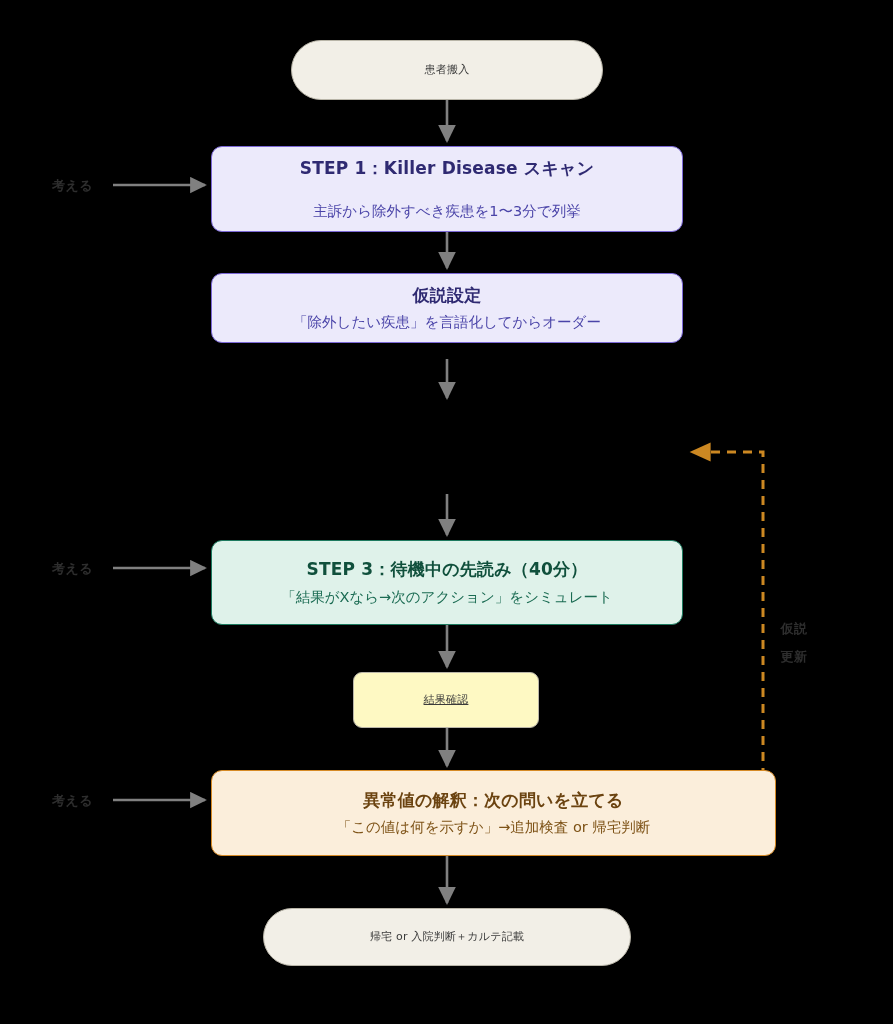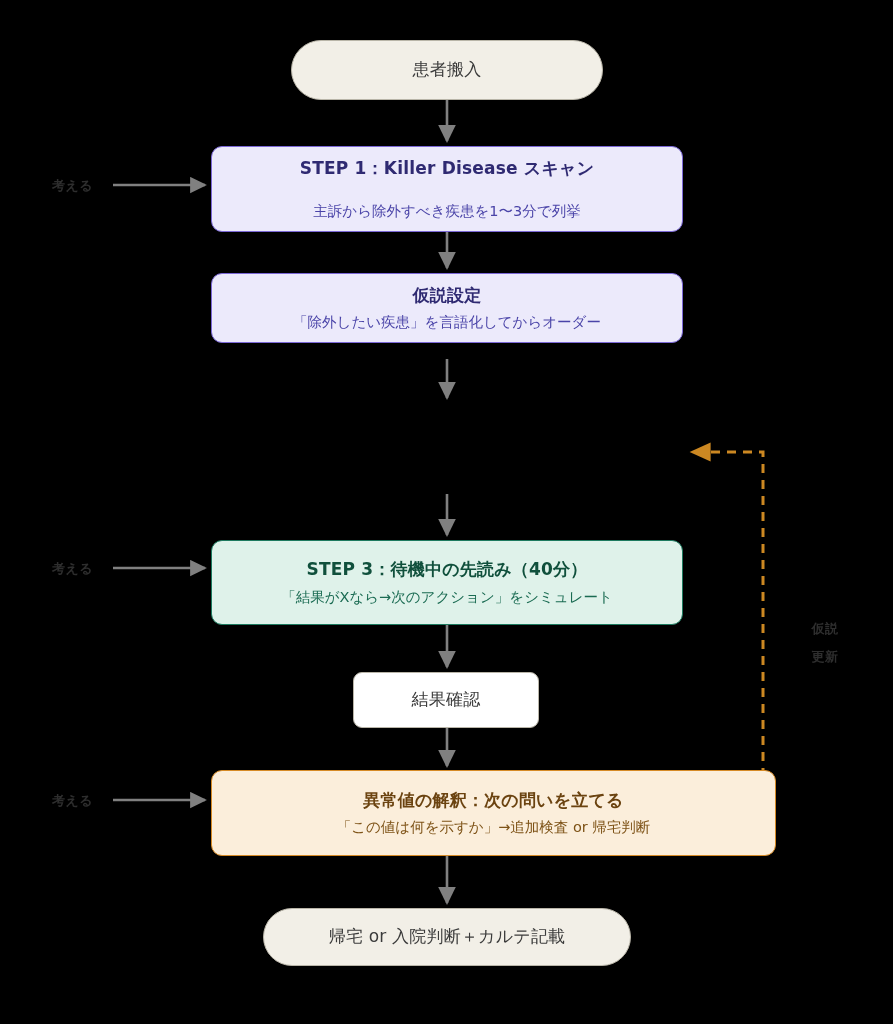--- a/index.html
+++ b/index.html
@@ -43,35 +43,36 @@
     font-size: 17px;
     letter-spacing: 0.2px;
   }
   .node .subtitle {
     font-size: 14.5px;
     margin-top: 7px;
     font-weight: normal;
   }
   .node.single .title {
     font-weight: normal;
-    font-size: 17px;
+    font-size: 11px;
   }
 
   
   .pill {
     background: #f2efe7;
     border: 1.4px solid #b9b5a8;
     border-radius: 32px;
     color: #3b3b3b;
   }
   .softbox {
-    background: #ffffff;
+    background: #fef9c3;
     border: 1.4px solid #b9b5a8;
     border-radius: 9px;
     color: #3b3b3b;
+    text-decoration: underline;
   }
 
   
   .purple {
     background: #eceafb;
     border: 1.8px solid #7b68d6;
     border-radius: 11px;
     color: #2f2a72;
   }
   .purple .subtitle { color: #4a44a8; }
@@ -107,21 +108,20 @@
   
   .loop-label {
     position: absolute;
     font-size: 13px;
     font-weight: bold;
     color: #2e2e2e;
     text-align: center;
     line-height: 1.35;
     white-space: pre-line;
     letter-spacing: 0.5px;
-    margin-left: 31px;
   }
 </style>
 </head>
 <body>
 
 <div id="flow-canvas">
 
   <svg class="edges" viewBox="0 0 893 1024">
     <defs>
       <marker id="arrowGray" markerWidth="10" markerHeight="10" refX="6.2" refY="3.4" orient="auto" markerUnits="strokeWidth">

